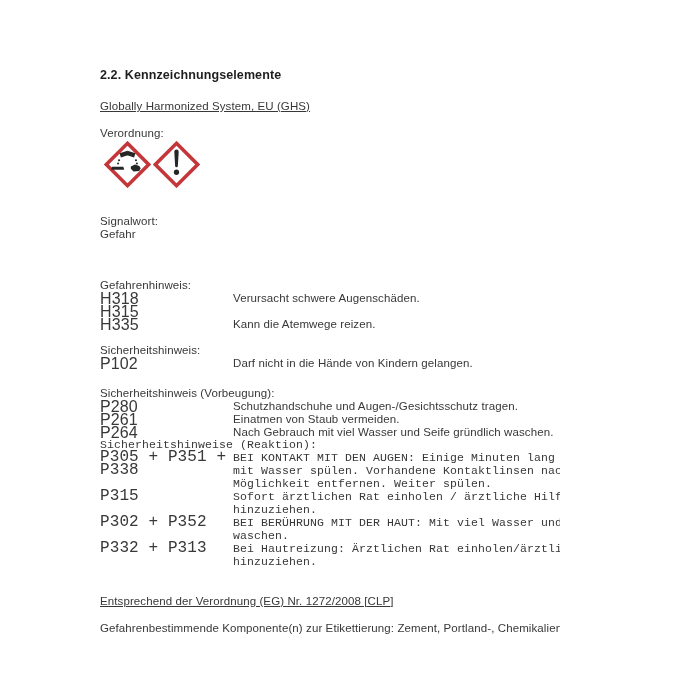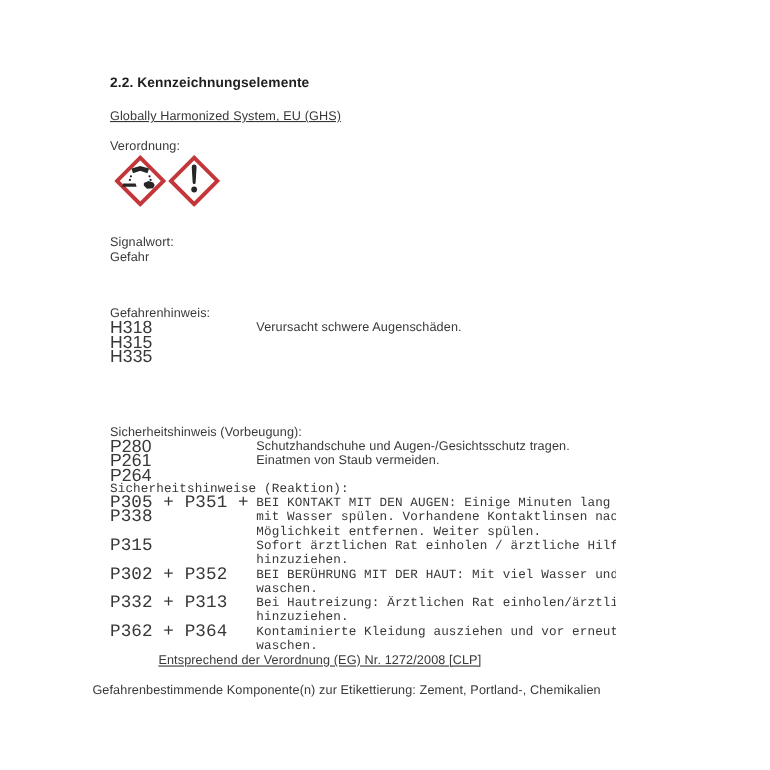--- a/index.html
+++ b/index.html
@@ -55,22 +55,22 @@
     width: 133px;
     flex: 0 0 133px;
     font-size: 16px;
     line-height: 13px;
   }
   .desc {
     width: 404px;
     font-size: 11.5px;
     line-height: 13px;
   }
-  .regulation { left: 100px; top: 595px; margin-left: 44px; }
-  .components { left: 84px; top: 622px; width: 580px; }
+  .regulation { left: 100px; top: 595px; }
+  .components { left: 100px; top: 622px; width: 580px; }
 </style>
 </head>
 <body>
 
 <div class="page">
 
   <div class="abs heading">2.2. Kennzeichnungselemente</div>
 
   <div class="abs body-text underlined sys-line">Globally Harmonized System, EU (GHS)</div>
 
@@ -116,36 +116,45 @@
     <div class="sec-title">Gefahrenhinweis:</div>
     <div class="row">
       <div class="code">H318</div>
       <div class="desc">Verursacht schwere Augenschäden.</div>
     </div>
     <div class="row">
       <div class="code">H315</div>
     </div>
     <div class="row">
       <div class="code">H335</div>
+      <div class="desc">Kann die Atemwege reizen.</div>
     </div>
   </div>
 
+  <div class="abs body-text section sec-safety">
+    <div class="sec-title">Sicherheitshinweis:</div>
+    <div class="row">
+      <div class="code">P102</div>
+      <div class="desc">Darf nicht in die Hände von Kindern gelangen.</div>
+    </div>
+  </div>
 
   <div class="abs body-text section sec-prevention">
     <div class="sec-title">Sicherheitshinweis (Vorbeugung):</div>
     <div class="row">
       <div class="code">P280</div>
       <div class="desc">Schutzhandschuhe und Augen-/Gesichtsschutz tragen.</div>
     </div>
     <div class="row">
       <div class="code">P261</div>
       <div class="desc">Einatmen von Staub vermeiden.</div>
     </div>
     <div class="row">
       <div class="code">P264</div>
+      <div class="desc">Nach Gebrauch mit viel Wasser und Seife gründlich waschen.</div>
     </div>
   </div>
 
   <div class="abs body-text section sec-reaction">
     <div class="sec-title">Sicherheitshinweise (Reaktion):</div>
     <div class="row">
       <div class="code">P305 + P351 + P338</div>
       <div class="desc">BEI KONTAKT MIT DEN AUGEN: Einige Minuten lang behutsam mit Wasser spülen. Vorhandene Kontaktlinsen nach Möglichkeit entfernen. Weiter spülen.</div>
     </div>
     <div class="row">
@@ -153,23 +162,19 @@
       <div class="desc">Sofort ärztlichen Rat einholen / ärztliche Hilfe hinzuziehen.</div>
     </div>
     <div class="row">
       <div class="code">P302 + P352</div>
       <div class="desc">BEI BERÜHRUNG MIT DER HAUT: Mit viel Wasser und Seife waschen.</div>
     </div>
     <div class="row">
       <div class="code">P332 + P313</div>
       <div class="desc">Bei Hautreizung: Ärztlichen Rat einholen/ärztliche Hilfe hinzuziehen.</div>
     </div>
-    <div class="row">
-      <div class="code">P362 + P364</div>
-      <div class="desc">Kontaminierte Kleidung ausziehen und vor erneutem Tragen waschen.</div>
-    </div>
   </div>
 
   <div class="abs body-text underlined regulation">Entsprechend der Verordnung (EG) Nr. 1272/2008 [CLP]</div>
 
   <div class="abs body-text components">Gefahrenbestimmende Komponente(n) zur Etikettierung: Zement, Portland-, Chemikalien</div>
 
 </div>
 
 </body></html>

